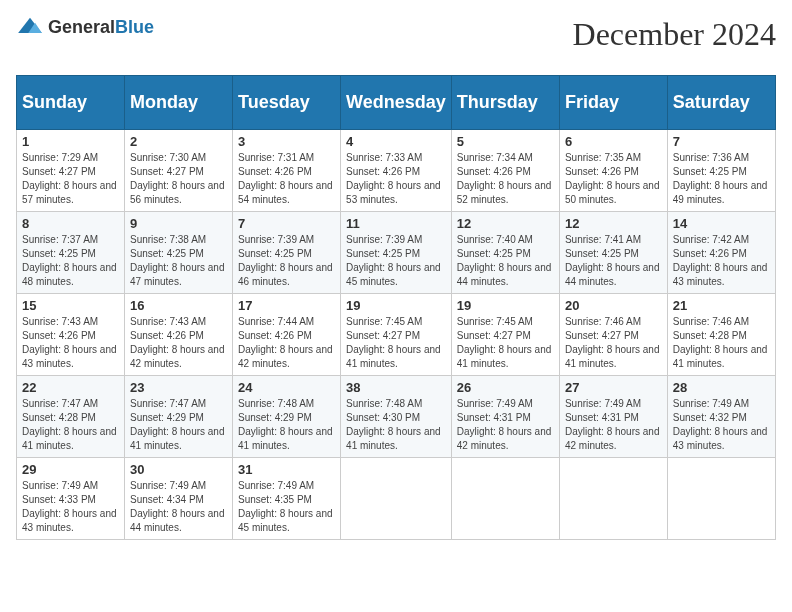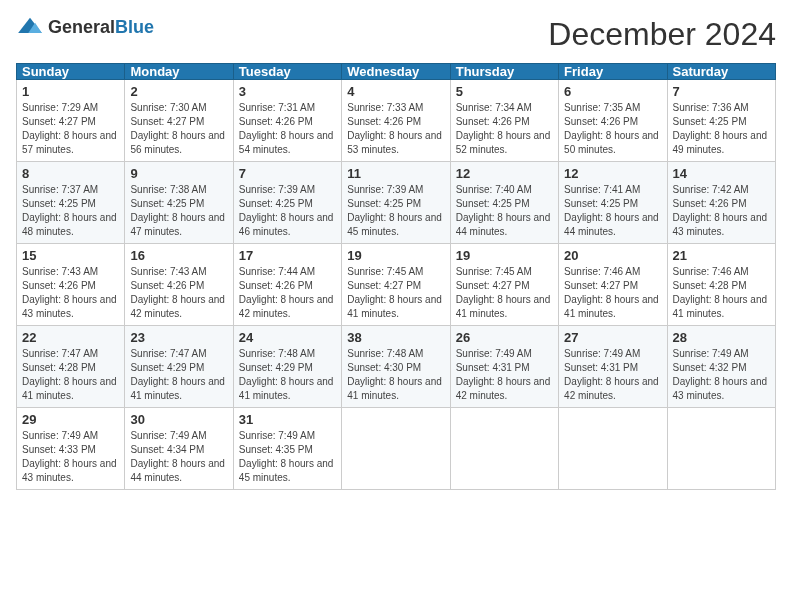--- a/index.html
+++ b/index.html
@@ -7,21 +7,21 @@
       font-family: Arial, sans-serif;
       background: #fff;
       width: 792px;
       min-height: 612px;
       padding: 16px;
     }
     .header-area {
       display: flex;
       justify-content: space-between;
       align-items: flex-start;
-      margin-bottom: 10px;
+      margin-bottom: 22px;
     }
     .logo {
       display: flex;
       align-items: center;
       gap: 4px;
     }
     .logo-text-general {
       font-size: 18px;
       font-weight: bold;
       color: #333;
@@ -30,41 +30,42 @@
       font-size: 18px;
       font-weight: bold;
       color: #2176ae;
     }
     .logo-icon {
       width: 28px;
       height: 22px;
     }
     .title-area {
       text-align: center;
+      font-family: Liberation Serif, serif;
     }
     .month-title {
       font-size: 32px;
       font-weight: normal;
       color: #333;
     }
     .location-title {
       font-size: 15px;
       color: #555;
     }
     .calendar {
       width: 100%;
       border-collapse: collapse;
       font-size: 11px;
     }
     .calendar th {
       background-color: #2176ae;
       color: #fff;
       text-align: left;
-      padding: 0 5px;
-      font-size: 13px;
+      padding: 16px 5px;
+      font-size: 18px;
       font-weight: bold;
       border: 1px solid #1a5f8a;
     }
     .calendar td {
       vertical-align: top;
       padding: 4px 5px;
       border: 1px solid #ccc;
       width: 14.28%;
       min-height: 80px;
       background: #fff;

